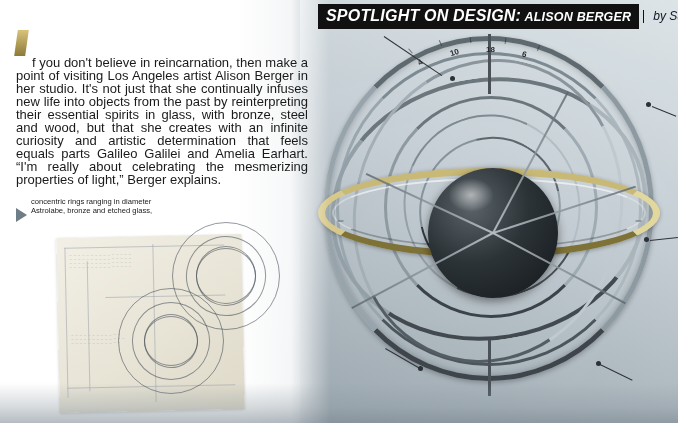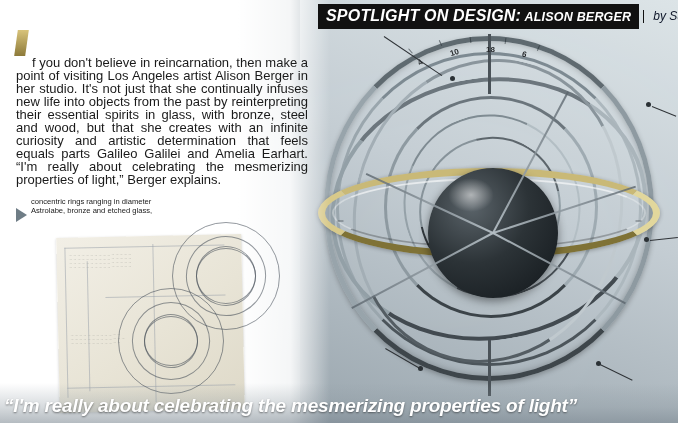--- a/index.html
+++ b/index.html
@@ -405,15 +405,14 @@
   <div class="sphere-wire" style="left:186px; top:236px; width:78px; height:78px; transform: rotate(18deg);"></div>
   <div class="sphere-wire" style="left:196px; top:246px; width:58px; height:58px; transform: rotate(-26deg);"></div>
   <div class="sphere-wire" style="left:196px; top:248px; width:58px; height:54px;"></div>
 
   <div class="sphere-wire" style="left:118px; top:288px; width:104px; height:104px;"></div>
   <div class="sphere-wire" style="left:132px; top:302px; width:76px; height:76px; transform: rotate(22deg);"></div>
   <div class="sphere-wire" style="left:144px; top:314px; width:52px; height:52px; transform: rotate(-30deg);"></div>
   <div class="sphere-wire" style="left:144px; top:316px; width:52px; height:48px;"></div>
 
   <div class="quote-band"></div>
-  <div class="pullquote">“I'm really about celebrating the mesmerizing properties of light”</div>
 
 </div>
 
 </body></html>

